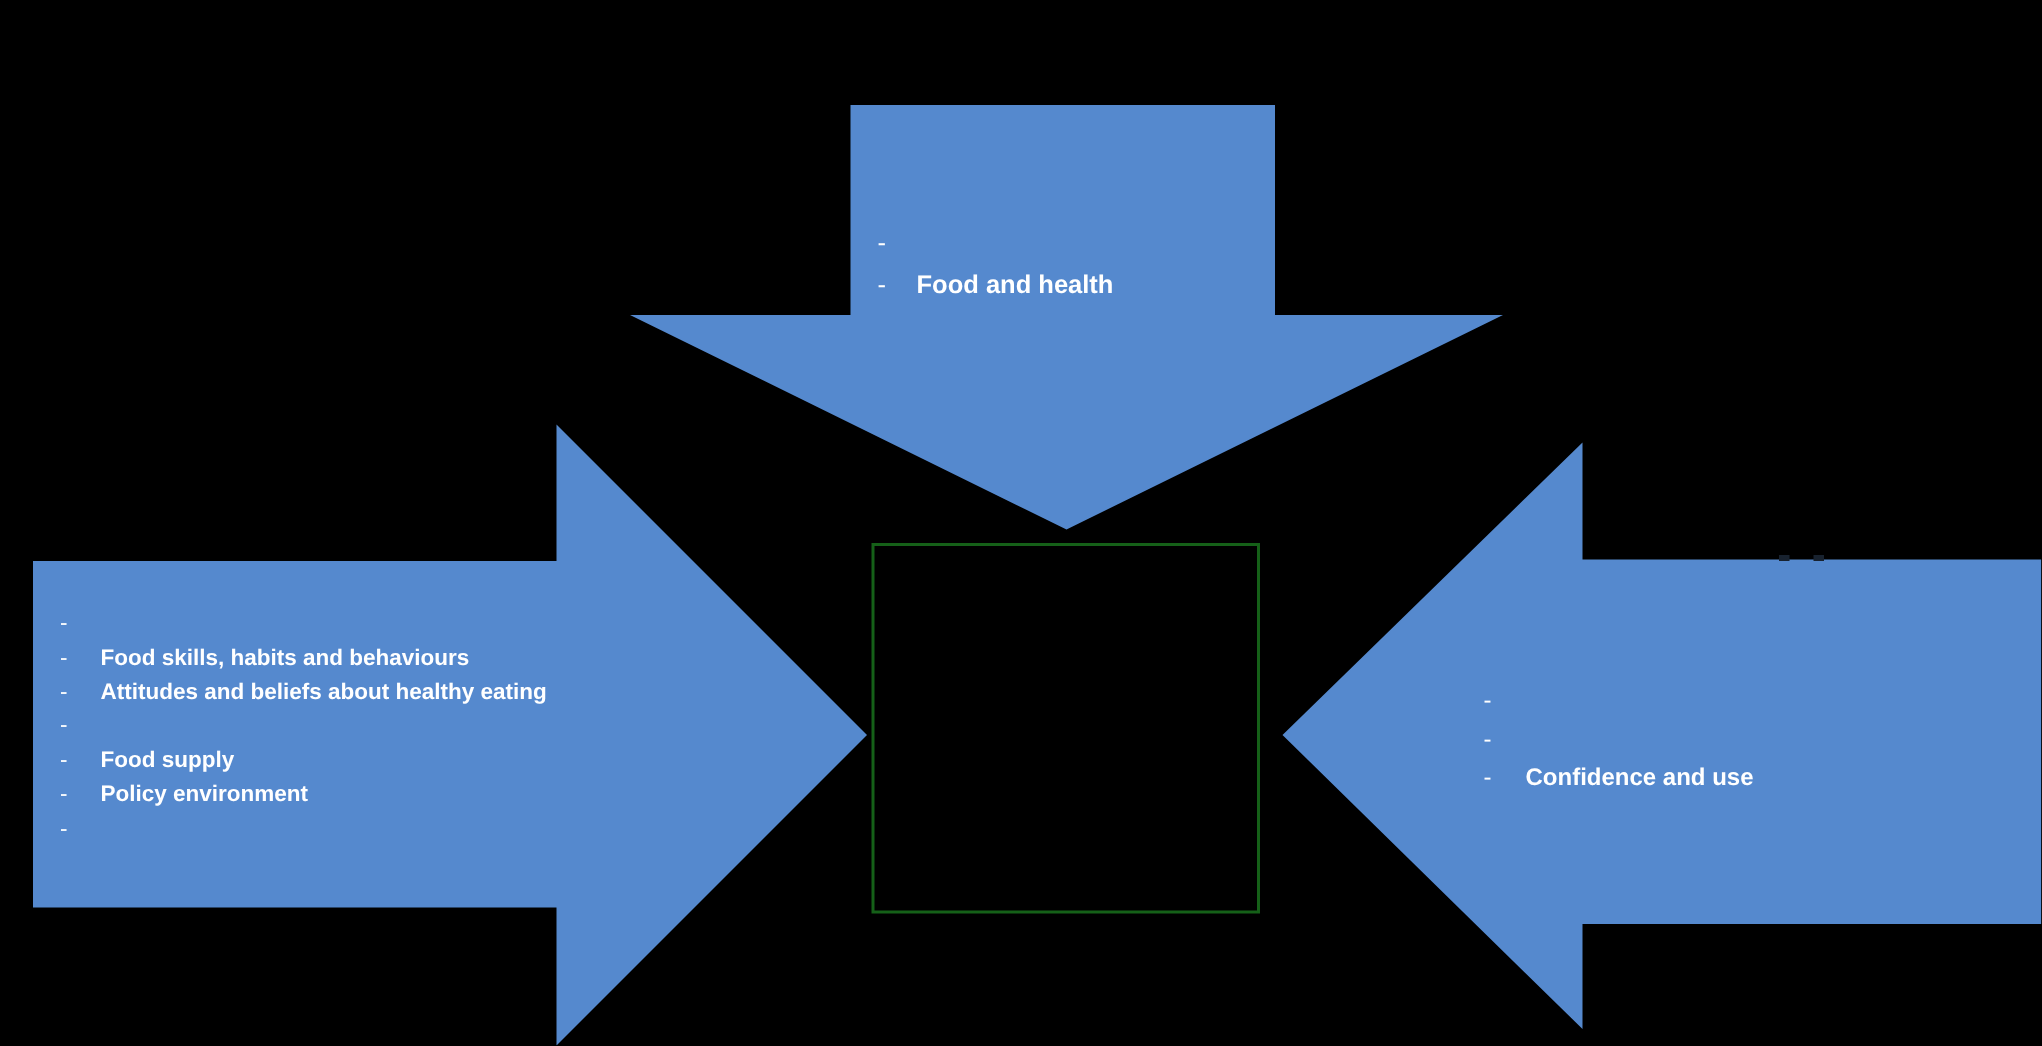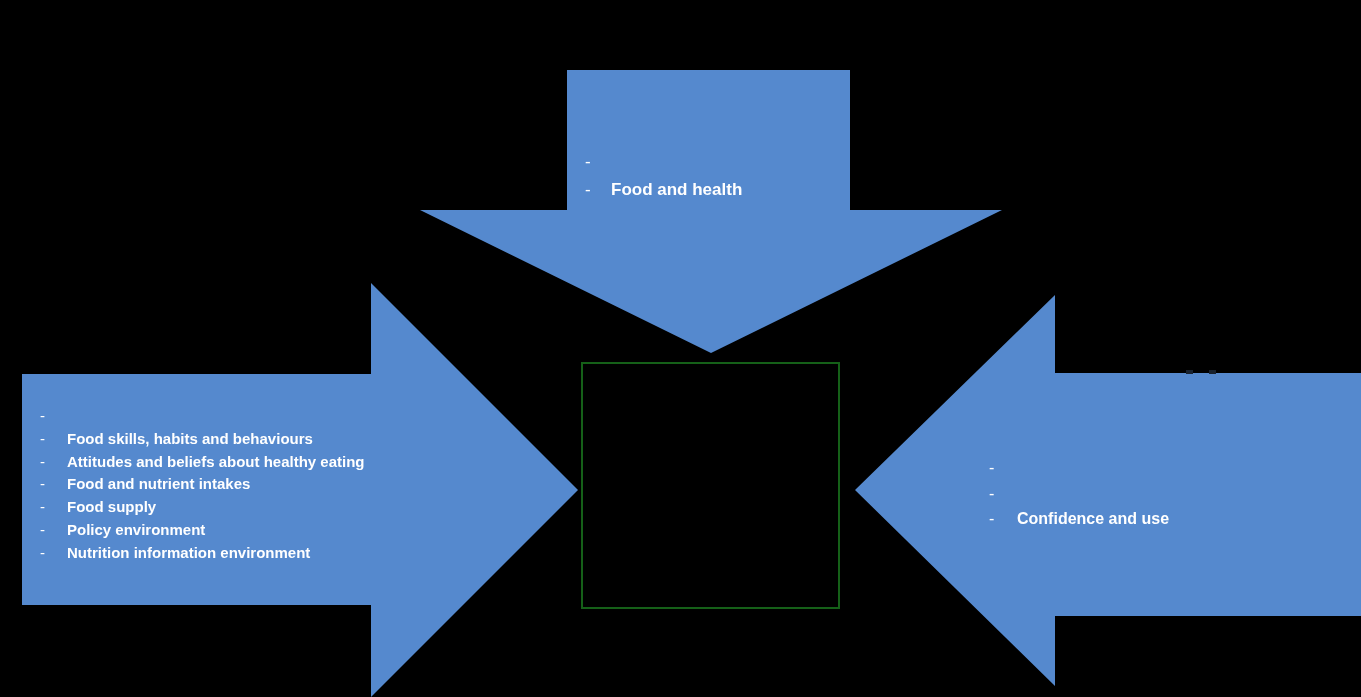--- a/index.html
+++ b/index.html
@@ -109,33 +109,31 @@
       <li class="li">
         <span class="dash">-</span>
         <span class="txt">Food skills, habits and behaviours</span>
       </li>
       <li class="li">
         <span class="dash">-</span>
         <span class="txt">Attitudes and beliefs about healthy eating</span>
       </li>
       <li class="li">
         <span class="dash">-</span>
-        <span class="txt">Food and nutrient intakes</span>
       </li>
       <li class="li">
         <span class="dash">-</span>
         <span class="txt">Food supply</span>
       </li>
       <li class="li">
         <span class="dash">-</span>
         <span class="txt">Policy environment</span>
       </li>
       <li class="li">
         <span class="dash">-</span>
-        <span class="txt">Nutrition information environment</span>
       </li>
     </ul>
 
   <ul class="arrow-list list-right">
       <li class="li">
         <span class="dash">-</span>
       </li>
       <li class="li">
         <span class="dash">-</span>
       </li>

